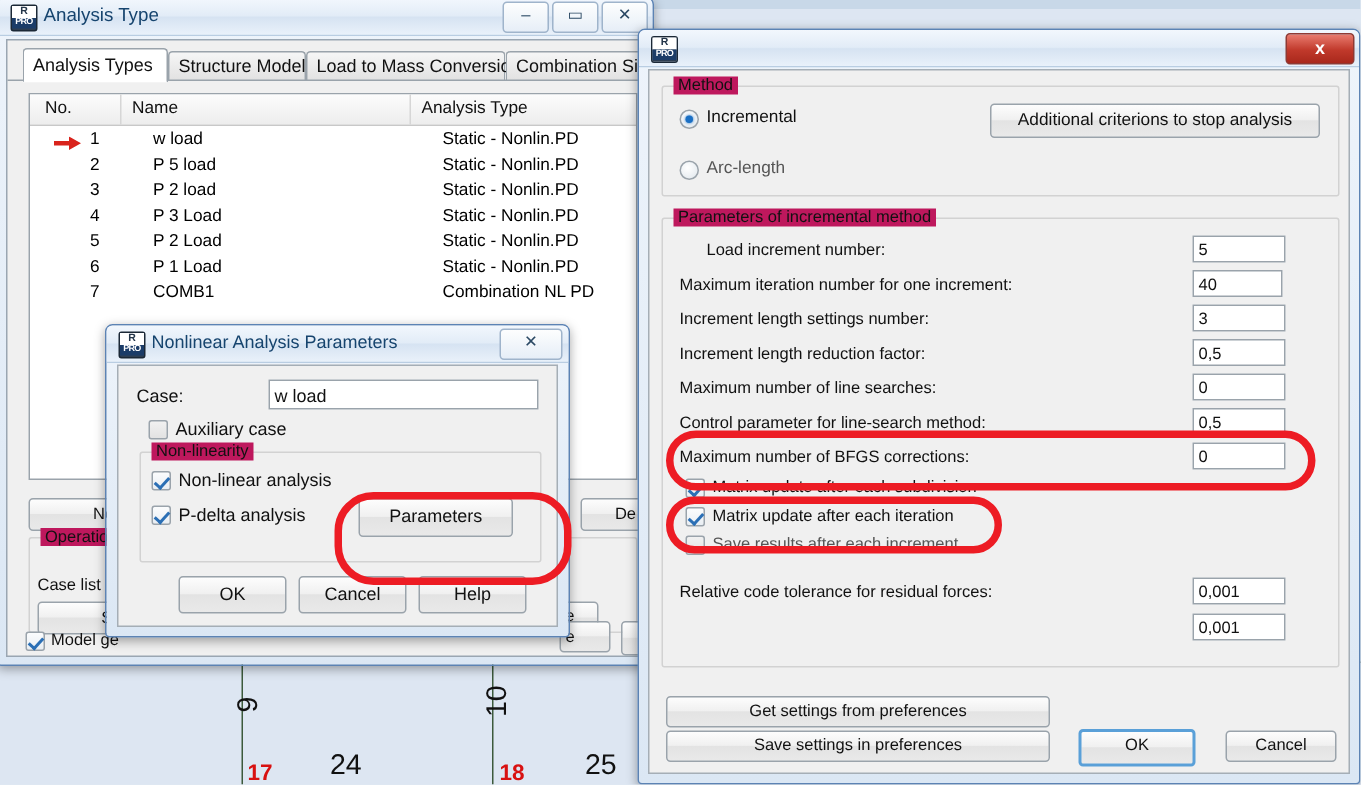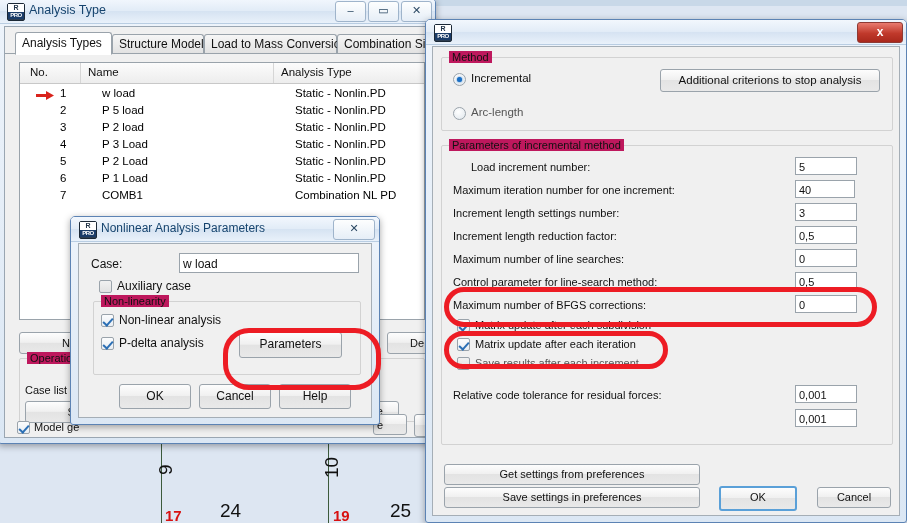--- a/index.html
+++ b/index.html
@@ -99,21 +99,21 @@
 <div id="bg-model">
   <div class="top-strip"></div>
   <div class="frame-top"></div>
   <div class="vline" style="left:161px;top:441px;height:82px;"></div>
   <div class="vline" style="left:328px;top:441px;height:82px;"></div>
   <div class="node-num node-rot" style="left:155px;top:475px;font-size:19px;">9</div>
   <div class="node-num node-rot" style="left:321px;top:478px;font-size:19px;">10</div>
   <div class="node-num" style="left:220px;top:500px;font-size:19px;">24</div>
   <div class="node-num" style="left:390px;top:500px;font-size:19px;">25</div>
   <div class="red-num" style="left:165px;top:507px;font-size:15px;">17</div>
-  <div class="red-num" style="left:333px;top:507px;font-size:15px;">19</div>
+  <div class="red-num" style="left:333px;top:507px;font-size:15px;">18</div>
 </div>
 
 <div class="win" id="analysis-type-window">
   <div class="titlebar">
     <div class="appicon">
         <i class="r">R</i>
         <i class="p">PRO</i>
       </div>
     <div class="title-text">Analysis Type</div>
     <div class="wbtn" style="right:69px;">

